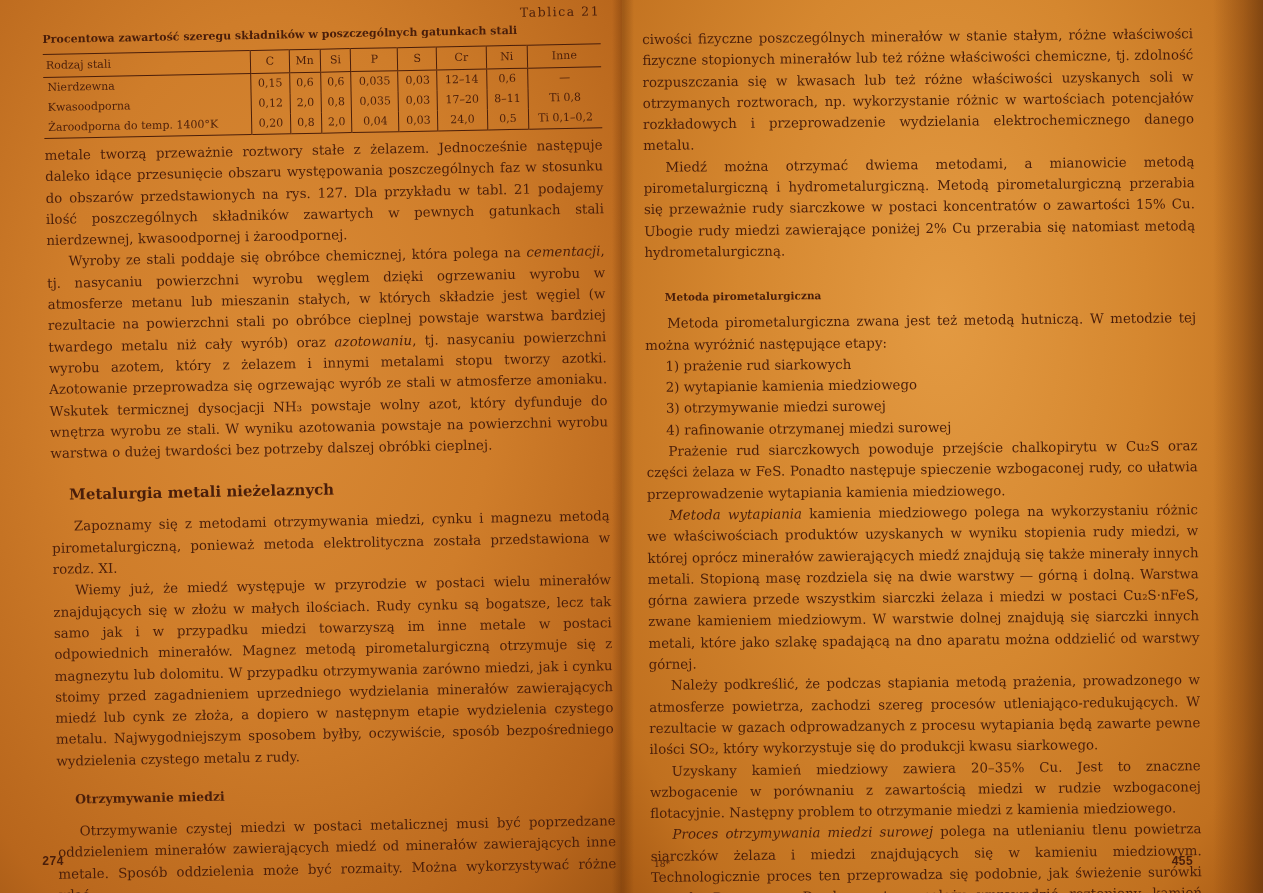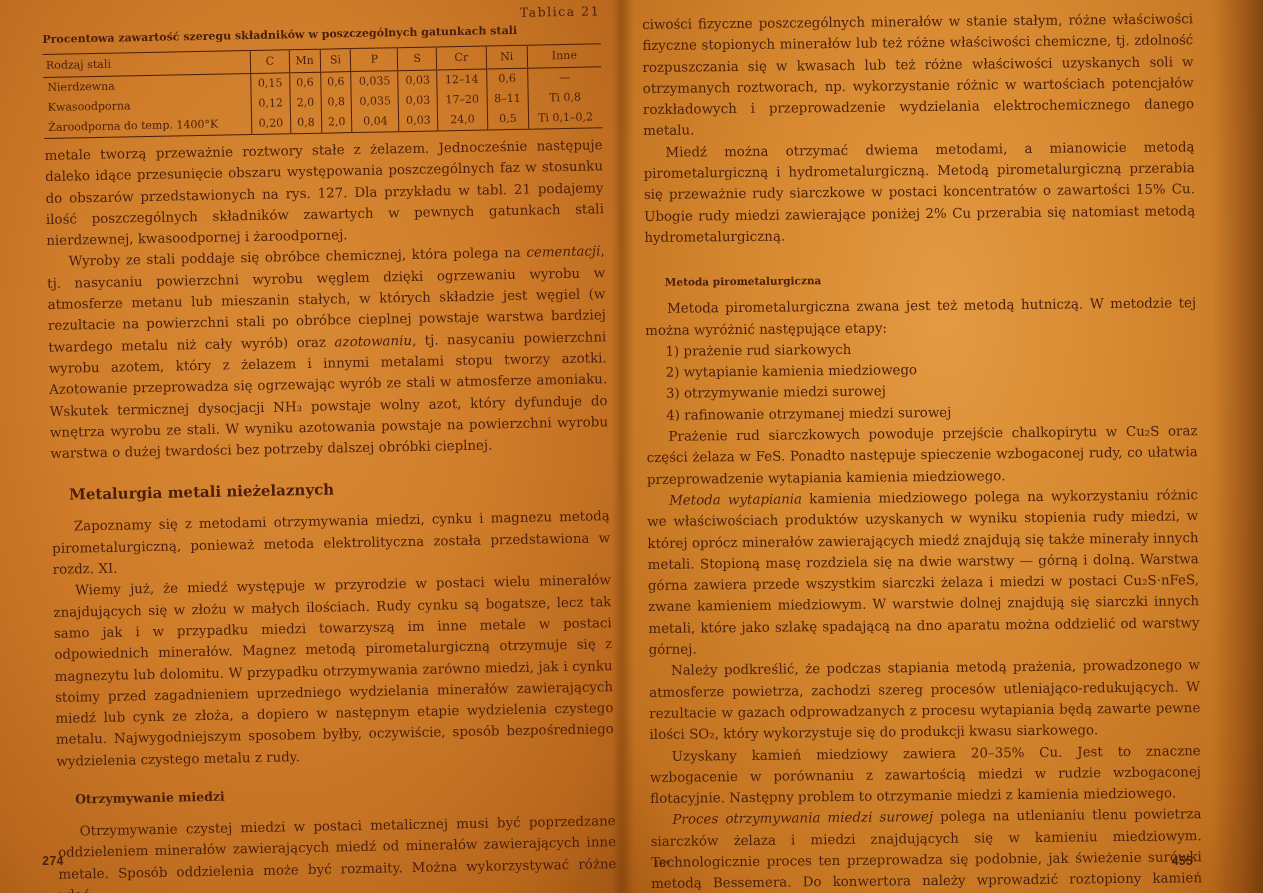--- a/index.html
+++ b/index.html
@@ -17,21 +17,21 @@
       color: #4a1e0a;
     }
     .page-left {
       width: 622px;
       background: radial-gradient(ellipse at 45% 40%, #d98a35 0%, #cf7d2a 45%, #b8661c 85%, #a05614 100%);
       padding: 8px 22px 0 42px;
     }
     .page-right {
       width: 641px;
       background: radial-gradient(ellipse at 50% 35%, #e39a42 0%, #d5872f 45%, #c0701f 85%, #a75a14 100%);
-      padding: 8px 70px 0 20px;
+      padding: 23px 70px 0 20px;
     }
     .gutter {
       position: absolute; left: 612px; top: 0; width: 22px; height: 893px;
       background: linear-gradient(to right, rgba(90,40,5,0) 0%, rgba(90,40,5,0.35) 50%, rgba(90,40,5,0) 100%);
       pointer-events: none;
     }
     .right-edge {
       position: absolute; right: 0; top: 0; width: 50px; height: 893px;
       background: linear-gradient(to right, rgba(140,70,15,0) 0%, rgba(120,60,12,0.45) 60%, rgba(100,50,10,0.7) 100%);
       pointer-events: none;

